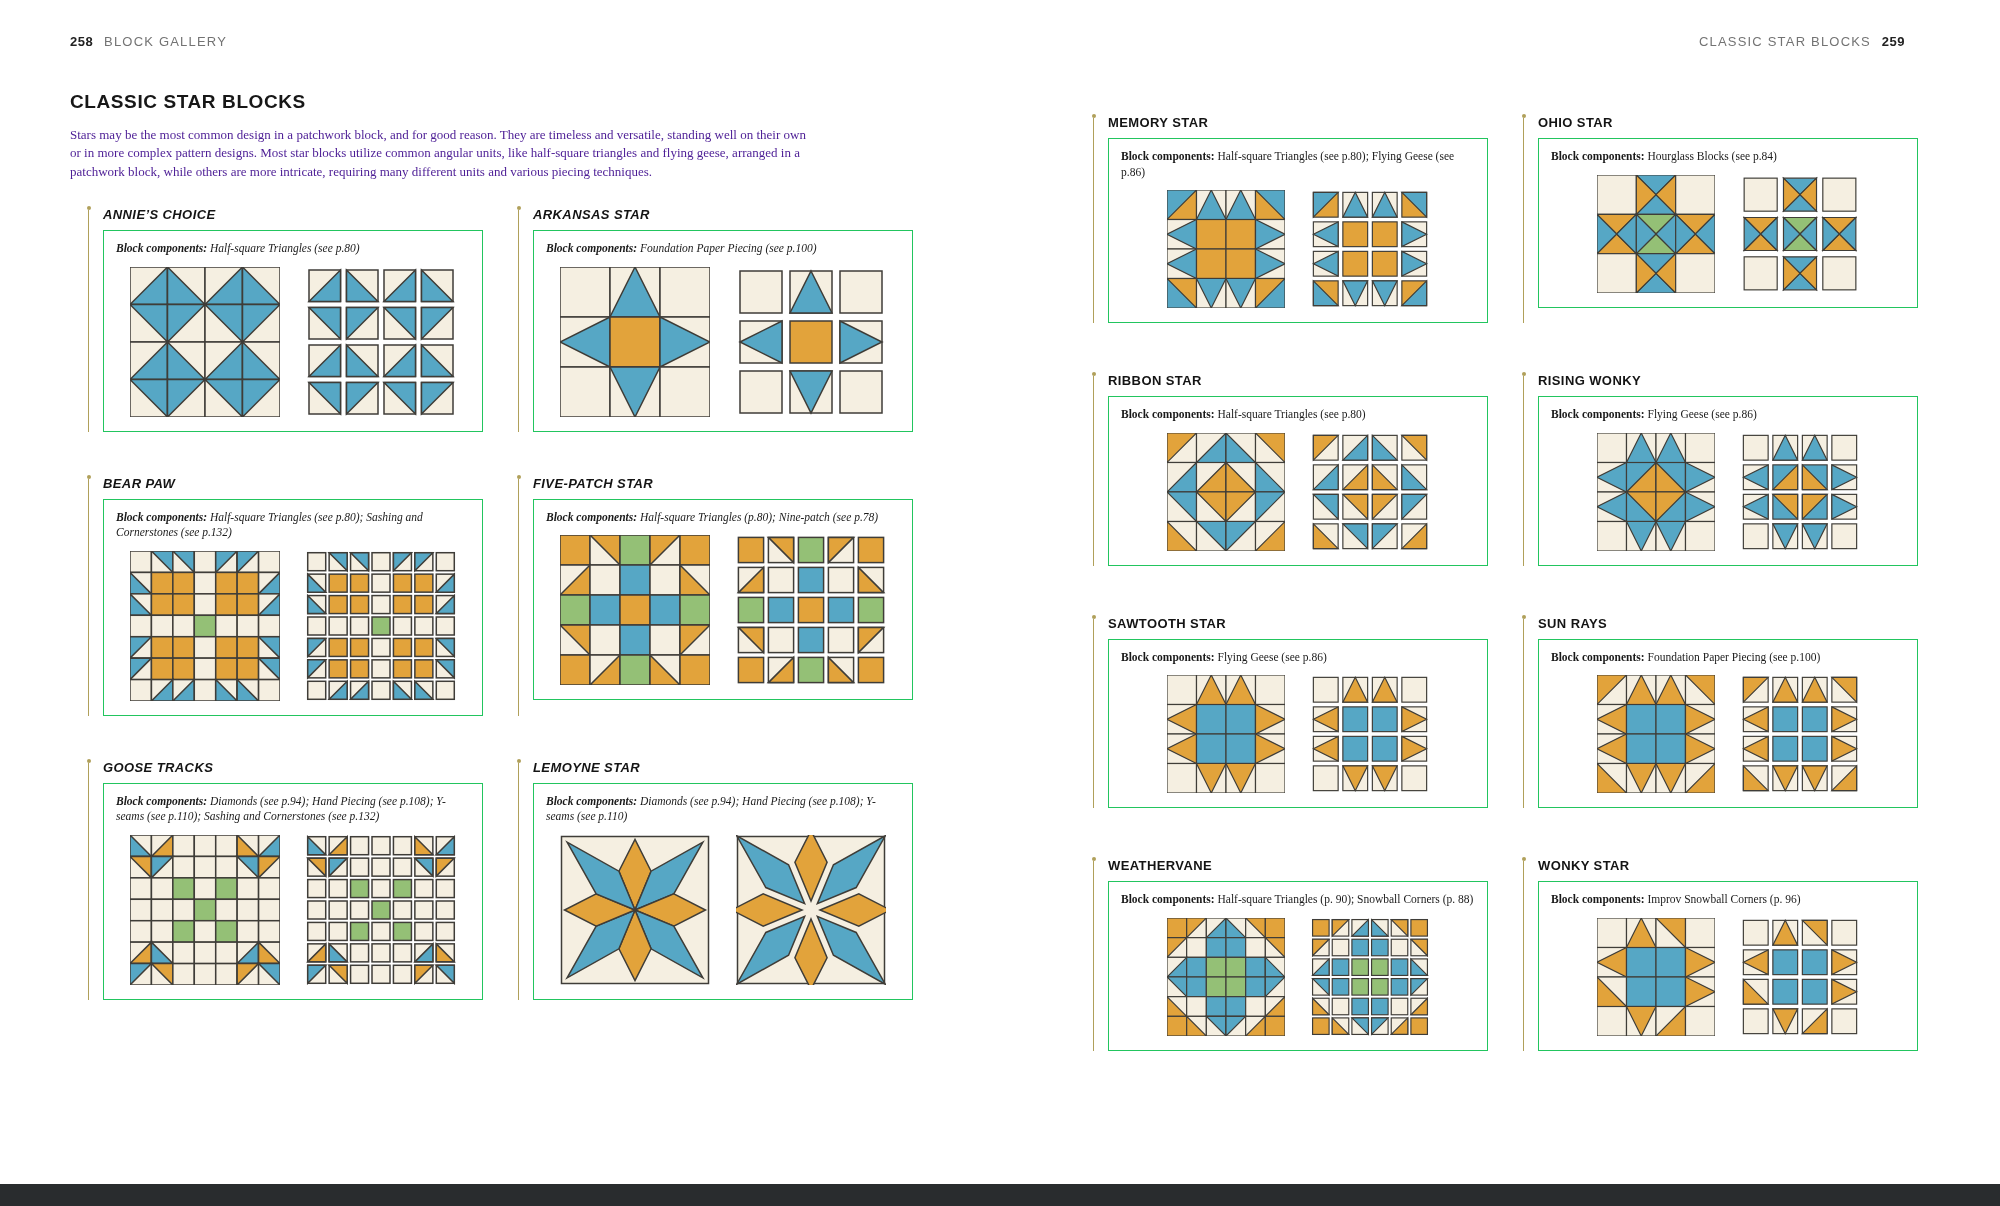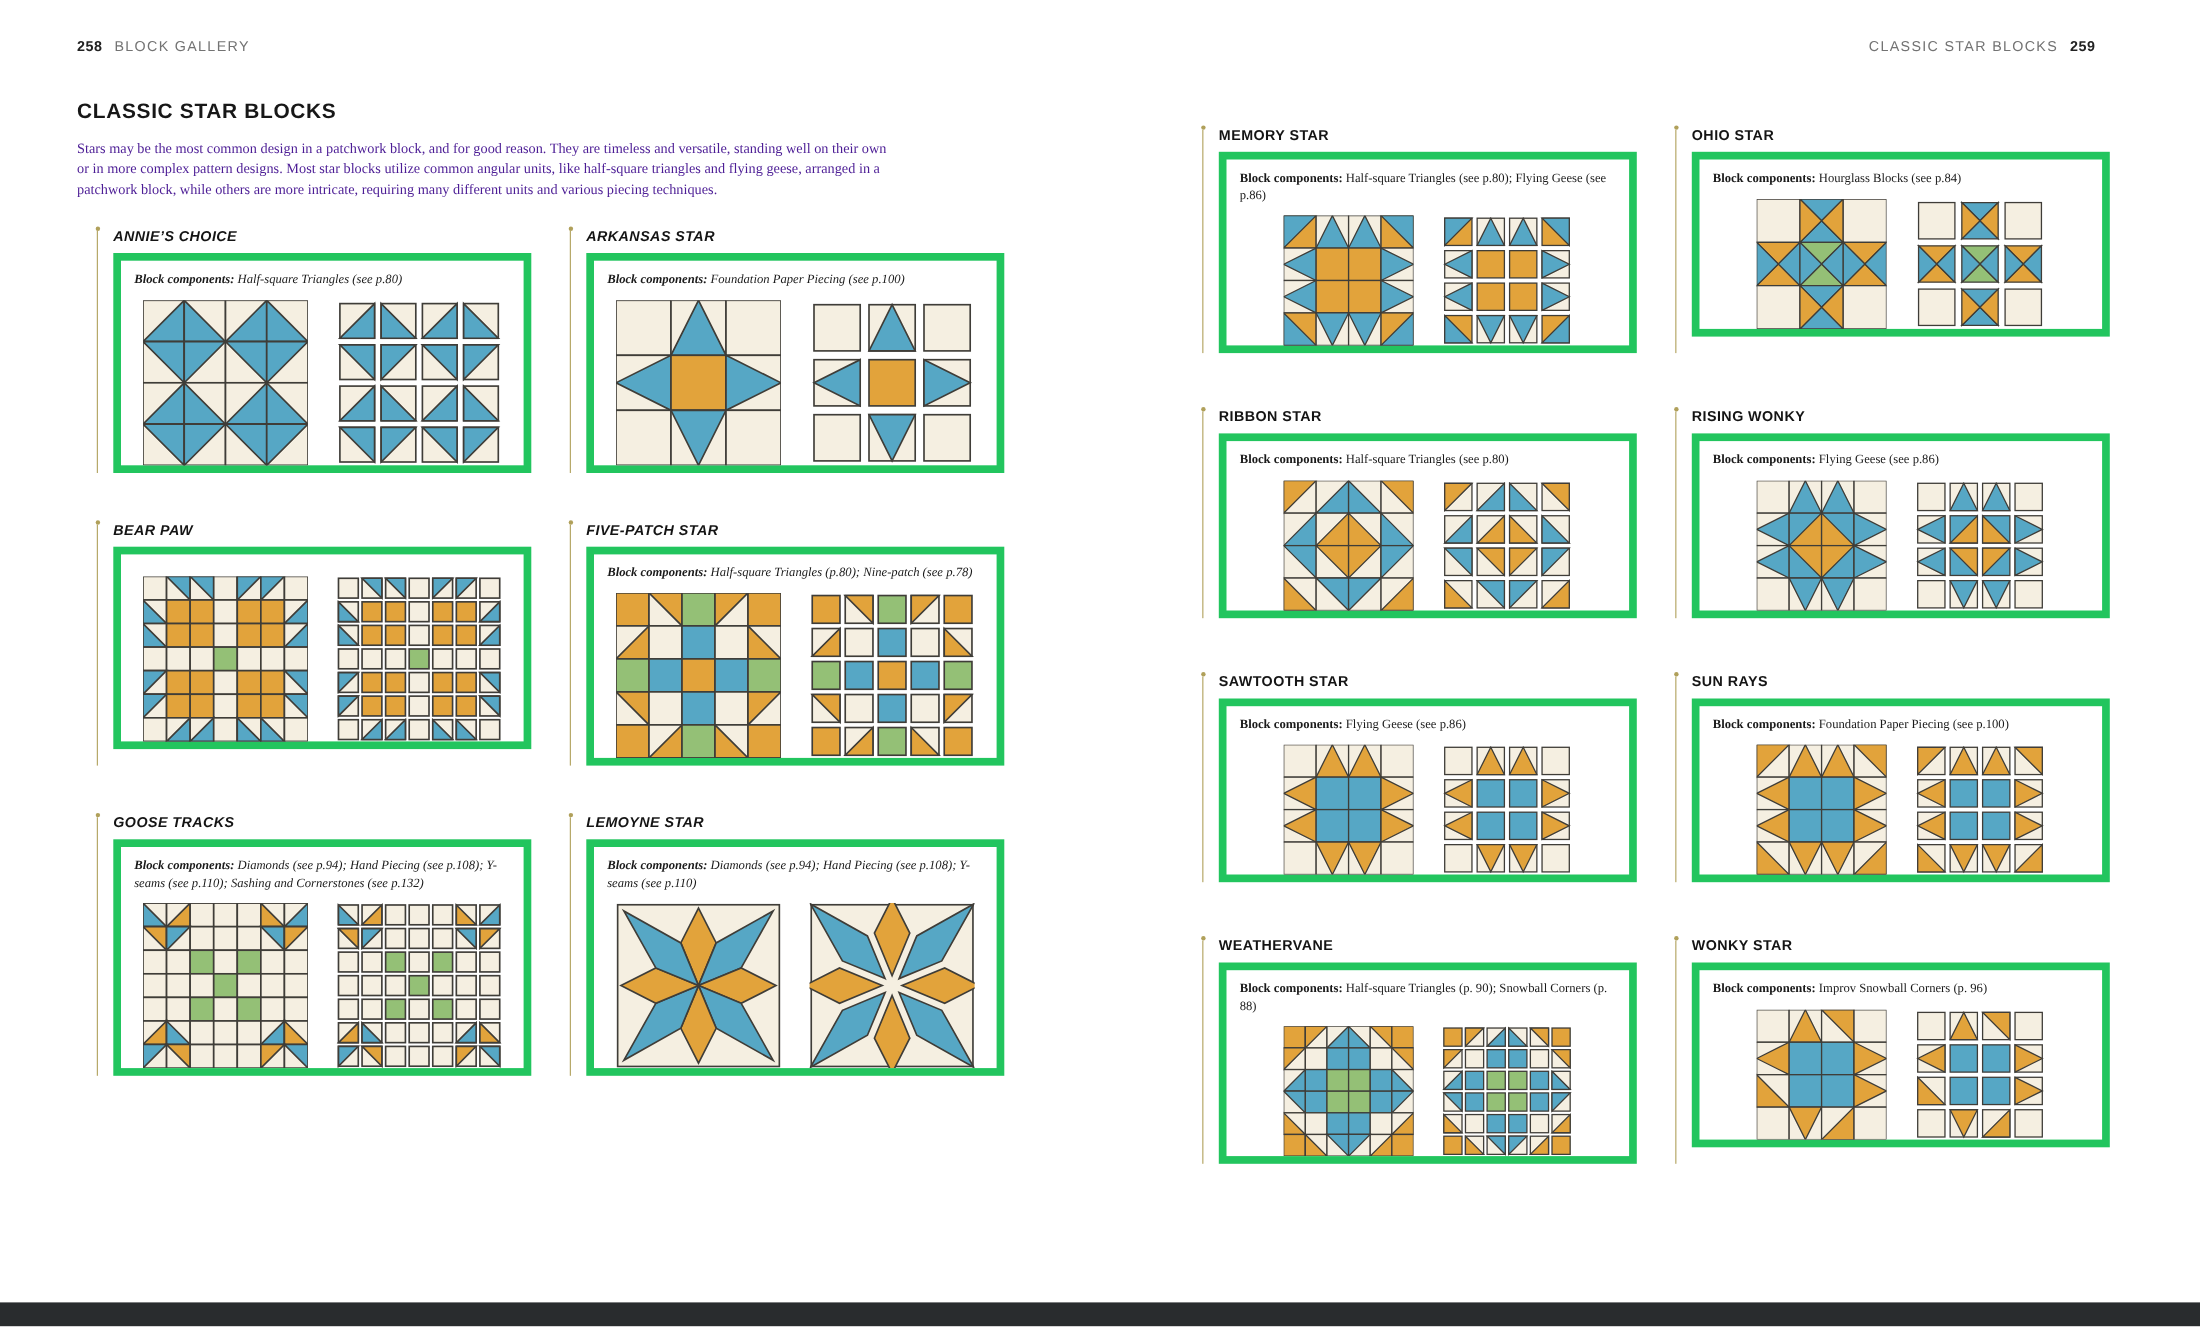--- a/index.html
+++ b/index.html
@@ -17,21 +17,21 @@
   .intro{width:745px;margin-top:9px;font-family:"Liberation Serif",serif;font-size:13px;
          line-height:1.42;color:#4c1d95;}
   .cards{display:grid;grid-template-columns:395px 395px;column-gap:35px;}
   .page-left .cards{margin-left:18px;margin-top:26px;row-gap:44px;font-style:italic;}
   .page-right .cards{margin-left:0;margin-top:66px;row-gap:50px;}
   .card{position:relative;padding-left:15px;}
   .rule{position:absolute;left:0;top:3px;bottom:0;width:1px;background:#b0a05a;}
   .rule::before{content:"";position:absolute;top:-4px;left:-1.5px;width:4px;height:4px;
                 border-radius:50%;background:#b0a05a;}
   .block-name{margin:0;font-size:13px;font-weight:bold;letter-spacing:.4px;color:#141414;}
-  .box{border:7px solid #22c55e;background:#fff;margin-top:8px;padding:10px 12px 0;}
+  .box{border:1px solid #22c55e;background:#fff;margin-top:8px;padding:10px 12px 14px;}
   .components{margin:0;font-family:"Liberation Serif",serif;font-size:11.5px;line-height:1.35;color:#1a1a1a;}
   .components b{font-weight:bold;}
   .diagrams{display:flex;justify-content:center;align-items:center;gap:26px;margin-top:10px;}
   .footer-band{position:absolute;left:0;bottom:0;width:100%;height:22px;background:#292c2e;}
 </style>
 </head>
 <body>
 
 <div class="spread">
 
@@ -156,20 +156,21 @@
                 <polygon points="36.00,69.33 64.00,69.33 50.00,97.33" fill="#56a7c5" stroke="#3f3d38" stroke-width="1" stroke-linejoin="miter"></polygon>
                 <rect x="69.33333333333334" y="69.33333333333334" width="28" height="28" fill="#f5efe1" stroke="#3f3d38" stroke-width="1" stroke-linejoin="miter"></rect>
               </svg>
             </div>
           </div>
         </div>
         <div class="card">
           <div class="rule"></div>
           <h3 class="block-name">BEAR PAW</h3>
           <div class="box">
+            <p class="components"><b>Block components: </b><span>Half-square Triangles (see p.80); Sashing and Cornerstones (see p.132)</span></p>
             <div class="diagrams">
               <svg viewBox="0 0 100 100" width="150" height="150">
                 <rect x="0" y="0" width="14.285714285714286" height="14.285714285714286" fill="#f5efe1" stroke="#3f3d38" stroke-width="1" stroke-linejoin="miter"></rect>
                 <rect x="14.285714285714286" y="0" width="14.285714285714286" height="14.285714285714286" fill="#f5efe1" stroke="#3f3d38" stroke-width="1" stroke-linejoin="miter"></rect>
                 <polygon points="14.29,0.00 28.57,0.00 28.57,14.29" fill="#56a7c5" stroke="#3f3d38" stroke-width="1" stroke-linejoin="miter"></polygon>
                 <rect x="28.571428571428573" y="0" width="14.285714285714286" height="14.285714285714286" fill="#f5efe1" stroke="#3f3d38" stroke-width="1" stroke-linejoin="miter"></rect>
                 <polygon points="28.57,0.00 42.86,0.00 42.86,14.29" fill="#56a7c5" stroke="#3f3d38" stroke-width="1" stroke-linejoin="miter"></polygon>
                 <rect x="42.85714285714286" y="0" width="14.285714285714286" height="14.285714285714286" fill="#f5efe1" stroke="#3f3d38" stroke-width="1" stroke-linejoin="miter"></rect>
                 <rect x="57.142857142857146" y="0" width="14.285714285714286" height="14.285714285714286" fill="#f5efe1" stroke="#3f3d38" stroke-width="1" stroke-linejoin="miter"></rect>
                 <polygon points="57.14,0.00 71.43,0.00 57.14,14.29" fill="#56a7c5" stroke="#3f3d38" stroke-width="1" stroke-linejoin="miter"></polygon>

